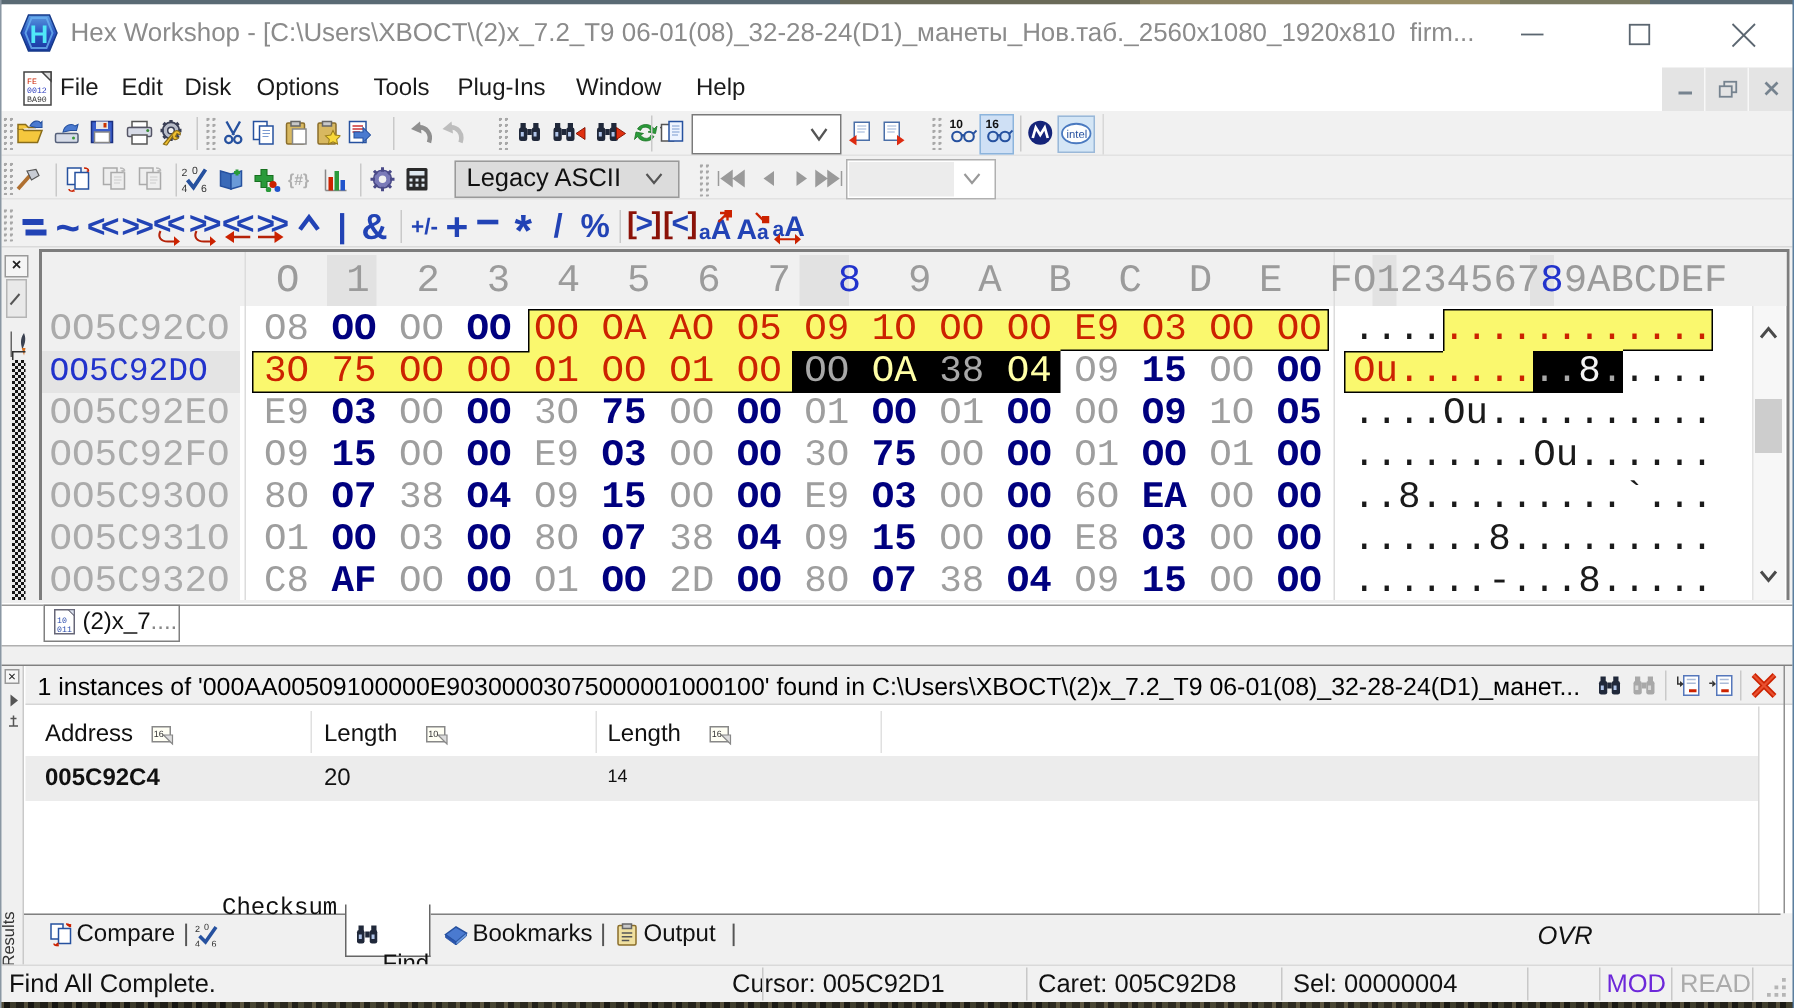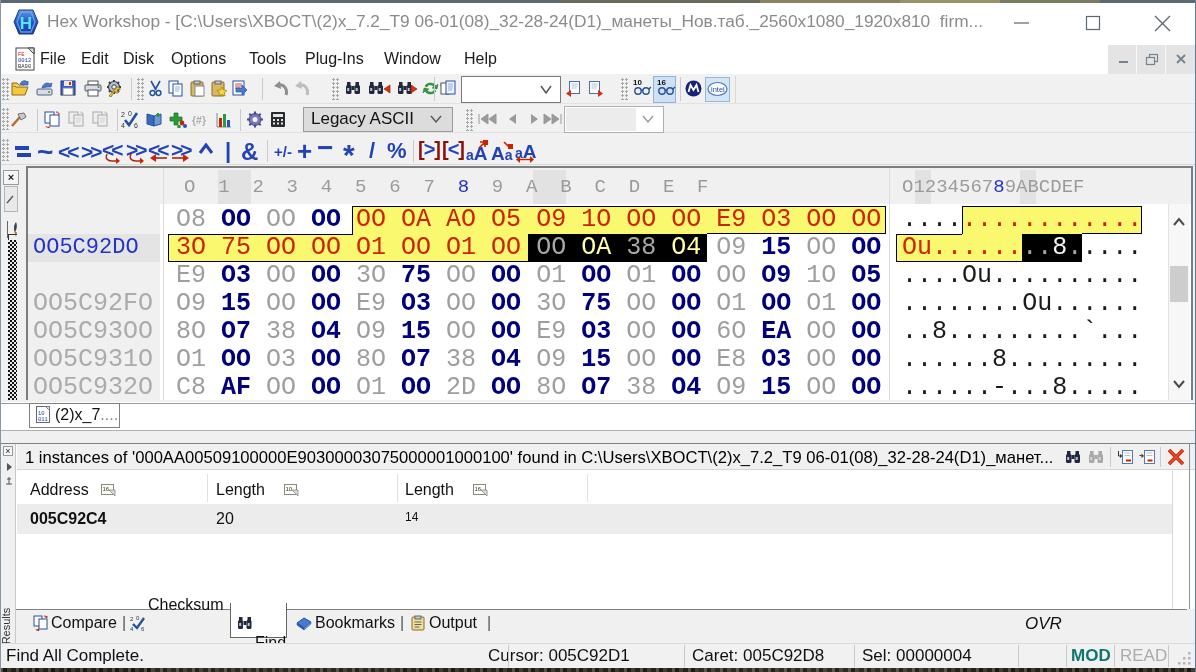--- a/index.html
+++ b/index.html
@@ -2,21 +2,21 @@
 <html><head>
 <meta charset="utf-8">
 <style>
   html,body{margin:0;padding:0;}
   #page{position:relative;width:1196px;height:672px;background:#f1f1f1;overflow:hidden;
     font-family:"Liberation Sans",sans-serif;}
   .abs{position:absolute;box-sizing:border-box;}
   .mono{font-family:"Liberation Mono",monospace;}
   .grip{width:8px;background-image:radial-gradient(circle at 1.5px 1.5px,#a8a8a8 1px,transparent 1.2px);background-size:4px 4px;}
   .vsep{width:1px;background:#c9c9c9;}
-  .hdr{font-size:19px;line-height:36px;color:#9b9b9b;white-space:pre;}
+  .hdr{font-size:26px;line-height:36px;color:#9b9b9b;white-space:pre;}
   .hrow{font-size:25px;line-height:28px;white-space:pre;}
   .addr{font-size:25px;line-height:28px;color:#ababab;}
   .aaddr{font-size:22px;line-height:28px;color:#2233cc;}
   .hb{color:#2233cc;}
   .hg{color:#9e9e9e;}
   .hn{color:#00007f;font-weight:bold;}
   .hr{color:#cc2200;}
   .hkg{color:#a8a8a8;}
   .hky{color:#ffffa6;}
   .ab{color:#1a1a1a;}
@@ -442,25 +442,27 @@
   <div class="abs" style="left:528px;top:234px;width:179px;height:28px;background:#000;"></div>
 
   <div class="abs" style="left:962px;top:206px;width:180px;height:28px;background:#faf86e;border:1px solid #000;border-bottom:none;"></div>
   <div class="abs" style="left:896px;top:234px;width:126px;height:28px;background:#faf86e;border-left:1px solid #000;border-bottom:1px solid #000;"></div>
   <div class="abs" style="left:896px;top:234px;width:66px;height:1px;background:#000;"></div>
   <div class="abs" style="left:1082px;top:233px;width:60px;height:1px;background:#000;"></div>
   <div class="abs" style="left:1022px;top:234px;width:60px;height:28px;background:#000;"></div>
 
   <div class="abs mono hdr" style="left:184px;top:169px;">O  1  2  3  4  5  6  7  <span class="hb">8</span>  9  A  B  C  D  E  F</div>
   <div class="abs mono hdr" style="left:902px;top:169px;">O1234567<span class="hb">8</span>9ABCDEF</div>
+  <div class="abs mono addr" style="left:33px;top:206px;">OO5C92CO</div>
   <div class="abs mono hrow" style="left:176px;top:206px;"><span class="hg">O8 </span><span class="hn">OO </span><span class="hg">OO </span><span class="hn">OO </span><span class="hr">OO </span><span class="hr">OA </span><span class="hr">AO </span><span class="hr">O5 </span><span class="hr">O9 </span><span class="hr">1O </span><span class="hr">OO </span><span class="hr">OO </span><span class="hr">E9 </span><span class="hr">O3 </span><span class="hr">OO </span><span class="hr">OO</span></div>
   <div class="abs mono hrow" style="left:902px;top:206px;"><span class="ab">.</span><span class="ab">.</span><span class="ab">.</span><span class="ab">.</span><span class="hr">.</span><span class="hr">.</span><span class="hr">.</span><span class="hr">.</span><span class="hr">.</span><span class="hr">.</span><span class="hr">.</span><span class="hr">.</span><span class="hr">.</span><span class="hr">.</span><span class="hr">.</span><span class="hr">.</span></div>
   <div class="abs mono aaddr" style="left:33px;top:234px;">OO5C92DO</div>
   <div class="abs mono hrow" style="left:176px;top:234px;"><span class="hr">3O </span><span class="hr">75 </span><span class="hr">OO </span><span class="hr">OO </span><span class="hr">O1 </span><span class="hr">OO </span><span class="hr">O1 </span><span class="hr">OO </span><span class="hkg">OO </span><span class="hky">OA </span><span class="hkg">38 </span><span class="hky">O4 </span><span class="hg">O9 </span><span class="hn">15 </span><span class="hg">OO </span><span class="hn">OO</span></div>
   <div class="abs mono hrow" style="left:902px;top:234px;"><span class="hr">O</span><span class="hr">u</span><span class="hr">.</span><span class="hr">.</span><span class="hr">.</span><span class="hr">.</span><span class="hr">.</span><span class="hr">.</span><span class="akg">.</span><span class="akg">.</span><span class="akw">8</span><span class="akg">.</span><span class="ab">.</span><span class="ab">.</span><span class="ab">.</span><span class="ab">.</span></div>
+  <div class="abs mono addr" style="left:33px;top:262px;">OO5C92EO</div>
   <div class="abs mono hrow" style="left:176px;top:262px;"><span class="hg">E9 </span><span class="hn">O3 </span><span class="hg">OO </span><span class="hn">OO </span><span class="hg">3O </span><span class="hn">75 </span><span class="hg">OO </span><span class="hn">OO </span><span class="hg">O1 </span><span class="hn">OO </span><span class="hg">O1 </span><span class="hn">OO </span><span class="hg">OO </span><span class="hn">O9 </span><span class="hg">1O </span><span class="hn">O5</span></div>
   <div class="abs mono hrow" style="left:902px;top:262px;"><span class="ab">.</span><span class="ab">.</span><span class="ab">.</span><span class="ab">.</span><span class="ab">O</span><span class="ab">u</span><span class="ab">.</span><span class="ab">.</span><span class="ab">.</span><span class="ab">.</span><span class="ab">.</span><span class="ab">.</span><span class="ab">.</span><span class="ab">.</span><span class="ab">.</span><span class="ab">.</span></div>
   <div class="abs mono addr" style="left:33px;top:290px;text-align:right;">OO5C92FO</div>
   <div class="abs mono hrow" style="left:176px;top:290px;"><span class="hg">O9 </span><span class="hn">15 </span><span class="hg">OO </span><span class="hn">OO </span><span class="hg">E9 </span><span class="hn">O3 </span><span class="hg">OO </span><span class="hn">OO </span><span class="hg">3O </span><span class="hn">75 </span><span class="hg">OO </span><span class="hn">OO </span><span class="hg">O1 </span><span class="hn">OO </span><span class="hg">O1 </span><span class="hn">OO</span></div>
   <div class="abs mono hrow" style="left:902px;top:290px;"><span class="ab">.</span><span class="ab">.</span><span class="ab">.</span><span class="ab">.</span><span class="ab">.</span><span class="ab">.</span><span class="ab">.</span><span class="ab">.</span><span class="ab">O</span><span class="ab">u</span><span class="ab">.</span><span class="ab">.</span><span class="ab">.</span><span class="ab">.</span><span class="ab">.</span><span class="ab">.</span></div>
   <div class="abs mono addr" style="left:33px;top:318px;">OO5C93OO</div>
   <div class="abs mono hrow" style="left:176px;top:318px;"><span class="hg">8O </span><span class="hn">O7 </span><span class="hg">38 </span><span class="hn">O4 </span><span class="hg">O9 </span><span class="hn">15 </span><span class="hg">OO </span><span class="hn">OO </span><span class="hg">E9 </span><span class="hn">O3 </span><span class="hg">OO </span><span class="hn">OO </span><span class="hg">6O </span><span class="hn">EA </span><span class="hg">OO </span><span class="hn">OO</span></div>
   <div class="abs mono hrow" style="left:902px;top:318px;"><span class="ab">.</span><span class="ab">.</span><span class="ab">8</span><span class="ab">.</span><span class="ab">.</span><span class="ab">.</span><span class="ab">.</span><span class="ab">.</span><span class="ab">.</span><span class="ab">.</span><span class="ab">.</span><span class="ab">.</span><span class="ab">`</span><span class="ab">.</span><span class="ab">.</span><span class="ab">.</span></div>
   <div class="abs mono addr" style="left:33px;top:346px;">OO5C931O</div>
   <div class="abs mono hrow" style="left:176px;top:346px;"><span class="hg">O1 </span><span class="hn">OO </span><span class="hg">O3 </span><span class="hn">OO </span><span class="hg">8O </span><span class="hn">O7 </span><span class="hg">38 </span><span class="hn">O4 </span><span class="hg">O9 </span><span class="hn">15 </span><span class="hg">OO </span><span class="hn">OO </span><span class="hg">E8 </span><span class="hn">O3 </span><span class="hg">OO </span><span class="hn">OO</span></div>
@@ -587,21 +589,21 @@
     </svg>
   <div class="abs" style="left:51px;top:614px;font-size:16px;color:#111;">Compare</div>
   <div class="abs" style="left:122px;top:614px;font-size:16px;color:#555;">|</div>
   <svg class="abs" style="left:130px;top:615px" width="17" height="16" viewBox="0 0 17 16">
       <text x="0" y="6" font-size="6" fill="#333" font-family="Liberation Sans">2</text>
       <text x="6" y="5" font-size="6" fill="#333">0</text>
       <text x="0" y="16" font-size="6" fill="#333">4</text>
       <text x="11" y="16" font-size="6" fill="#333">6</text>
       <path d="M3 9 L7 13 L14 3" fill="none" stroke="#26519f" stroke-width="2.4"></path>
     </svg>
-  <div class="abs" style="left:148px;top:596px;font-size:16px;color:#111;">Checksum</div>
+  <div class="abs" style="left:148px;top:596px;font-size:16px;color:#111;font-family:Liberation Mono, monospace;">Checksum</div>
   <svg class="abs" style="left:237px;top:615px" width="15" height="16" viewBox="0 0 15 16">
       <rect x="1" y="5" width="5" height="9" rx="1.5" fill="#20283a"></rect>
       <rect x="9.5" y="5" width="5" height="9" rx="1.5" fill="#20283a"></rect>
       <rect x="2" y="2" width="3.5" height="4" fill="#20283a"></rect>
       <rect x="10.5" y="2" width="3.5" height="4" fill="#20283a"></rect>
       <rect x="6.5" y="6" width="3" height="4" fill="#20283a"></rect>
       <rect x="2.2" y="8" width="2" height="3" fill="#b0c4e8"></rect>
       <rect x="10.7" y="8" width="2" height="3" fill="#b0c4e8"></rect>
     </svg>
   <div class="abs" style="left:255px;top:634px;font-size:16px;color:#111;">Find</div>
@@ -619,21 +621,21 @@
     </svg>
   <div class="abs" style="left:429px;top:614px;font-size:16px;color:#111;">Output</div>
   <div class="abs" style="left:487px;top:614px;font-size:16px;color:#555;">|</div>
 
   <div class="abs" style="left:1px;top:643px;width:1194px;height:25px;background:#f1f1f1;border-top:1px solid #d9d9d9;"></div>
   <div class="abs" style="left:6px;top:646px;font-size:17px;color:#111;">Find All Complete.</div>
   <div class="abs" style="left:488px;top:646px;font-size:17px;color:#111;">Cursor: 005C92D1</div>
   <div class="abs" style="left:692px;top:646px;font-size:17px;color:#111;">Caret: 005C92D8</div>
   <div class="abs" style="left:862px;top:646px;font-size:17px;color:#111;">Sel: 00000004</div>
   <div class="abs" style="left:1025px;top:614px;font-size:17px;color:#111;font-style:italic;">OVR</div>
-  <div class="abs" style="left:1071px;top:646px;font-size:17px;color:#0f766e;font-weight:bold;">MOD</div>
+  <div class="abs" style="left:1071px;top:646px;font-size:17px;color:#6d28d9;">MOD</div>
   <div class="abs" style="left:1120px;top:646px;font-size:17px;color:#ababab;">READ</div>
   <div class="abs" style="left:508px;top:645px;width:1px;height:22px;background:#c8c8c8;"></div>
   <div class="abs" style="left:684px;top:645px;width:1px;height:22px;background:#c8c8c8;"></div>
   <div class="abs" style="left:854px;top:645px;width:1px;height:22px;background:#c8c8c8;"></div>
   <div class="abs" style="left:1018px;top:645px;width:1px;height:22px;background:#c8c8c8;"></div>
   <div class="abs" style="left:1066px;top:645px;width:1px;height:22px;background:#c8c8c8;"></div>
   <div class="abs" style="left:1114px;top:645px;width:1px;height:22px;background:#c8c8c8;"></div>
   <div class="abs" style="left:1168px;top:645px;width:1px;height:22px;background:#c8c8c8;"></div>
 
   <svg class="abs" style="left:1176px;top:652px" width="16" height="14" viewBox="0 0 16 14">

